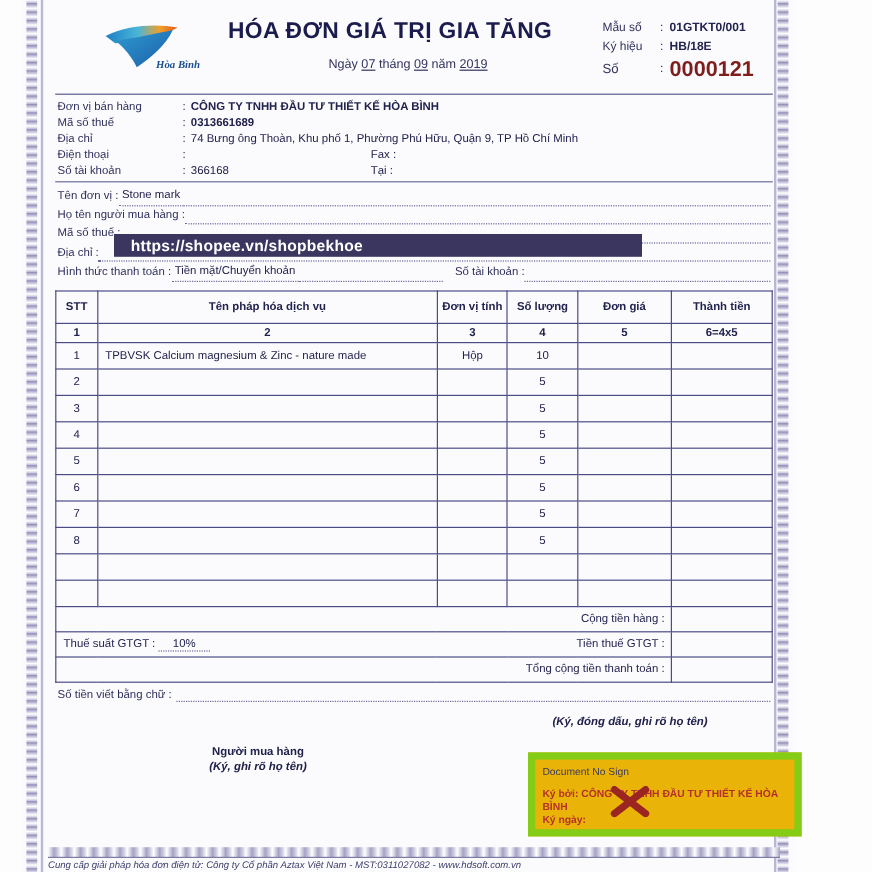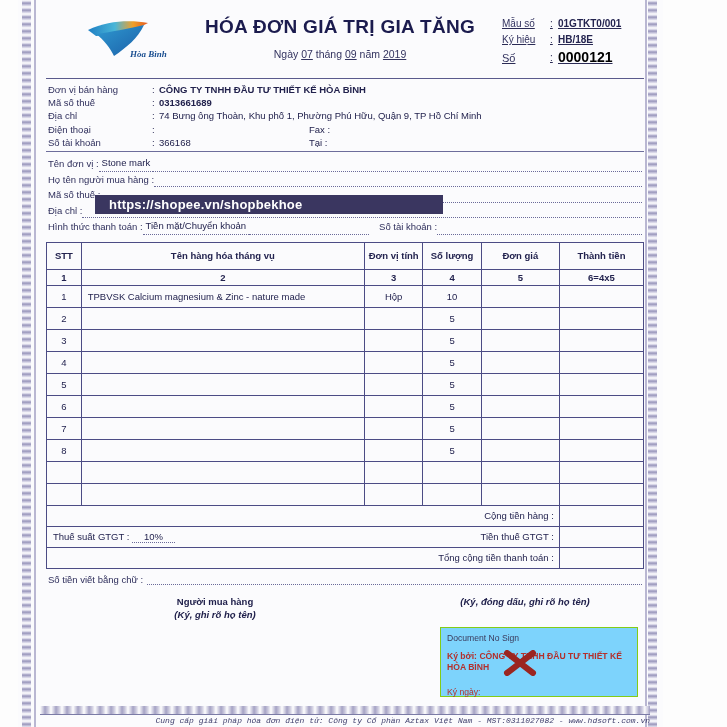--- a/index.html
+++ b/index.html
@@ -31,34 +31,34 @@
   .border-inner-l{left:34px;}
   .border-inner-r{left:645px;}
 
   .content{position:absolute;left:40px;top:0;width:610px;height:727px;}
 
   
   .hdr{position:relative;height:78px;}
   .logo{position:absolute;left:42px;top:16px;width:92px;height:48px;}
   .logo svg{display:block;}
   .inv-title{
-    position:absolute;left:150px;top:16px;width:300px;text-align:center;
+    position:absolute;left:150px;top:16px;width:300px;
     font-size:19px;font-weight:bold;letter-spacing:.3px;color:#1b1b4e;
   }
   .inv-date{
     position:absolute;left:150px;top:48px;width:300px;text-align:center;
     font-size:10.5px;color:#33335f;
   }
   .inv-date u{text-decoration:underline;}
   .meta{position:absolute;left:462px;top:16px;width:160px;font-size:10px;line-height:16px;}
-  .meta .row{display:flex;text-decoration:underline;}
+  .meta .row{display:flex;}
   .meta .lbl{width:48px;color:#33335f;}
   .meta .sep{width:8px;}
   .meta .val{font-weight:bold;color:#23234f;}
-  .meta .num{color:#000000;font-size:14px;font-weight:bold;line-height:15px;}
+  .meta .num{color:#7f1d1d;font-size:18px;font-weight:bold;line-height:15px;}
   .meta .lbl2{width:48px;color:#33335f;font-size:11px;}
 
   .hr-dbl{border-top:1.6px solid #5a5a8c;margin:0 6px;}
   .hr-thin{border-top:1px solid #6d6d9b;margin:0 6px;}
 
   
   .seller{padding:4px 8px 2px 8px;font-size:9.5px;line-height:13.2px;}
   .seller .line{display:flex;}
   .seller .k{width:104px;color:#2f2f5c;}
   .seller .c{width:7px;}
@@ -66,21 +66,21 @@
   .seller .b{font-weight:bold;}
 
   
   .buyer{position:relative;padding:3px 8px 2px 8px;font-size:9.5px;line-height:15.5px;}
   .buyer .line{display:flex;align-items:flex-end;}
   .buyer .k{color:#2f2f5c;white-space:nowrap;}
   .buyer .v{color:#22224d;padding:0 3px;border-bottom:1px dotted #6a6a99;}
   .buyer .dots{flex:1;border-bottom:1px dotted #6a6a99;height:11px;}
   .buyer .dots.sm{flex:0 0 120px;}
   .overlay{
-    position:absolute;left:55px;top:43px;width:348px;height:19px;
+    position:absolute;left:55px;top:43px;width:440px;height:19px;
     background:#3a3660;display:flex;align-items:center;padding-left:14px;
     box-sizing:border-box;
   }
   .overlay span{color:#ffffff;font-size:13px;font-weight:bold;letter-spacing:.2px;}
 
   
   .tbl{margin:5px 6px 0 6px;border:1.4px solid #4c4c85;border-collapse:collapse;width:calc(100% - 12px);}
   .tbl td,.tbl th{border:1px solid #4c4c85;font-size:9.5px;color:#23234f;padding:0;}
   .tbl th{font-weight:bold;height:26px;text-align:center;}
   .c-stt{width:34px;}
@@ -101,43 +101,43 @@
   .vat{padding-left:6px;}
   .vat u{text-decoration:none;border-bottom:1px dotted #6a6a99;padding:0 12px;}
 
   .words{margin:4px 8px 0 8px;font-size:9.5px;display:flex;align-items:flex-end;}
   .words .k{color:#2f2f5c;white-space:nowrap;}
   .words .dots{flex:1;border-bottom:1px dotted #6a6a99;height:11px;margin-left:4px;}
 
   
   .signs{position:relative;margin-top:10px;height:96px;}
   .sgn{position:absolute;text-align:center;font-size:9.5px;line-height:13px;}
-  .sgn .t{font-weight:bold;color:#20204b;}
+  .sgn .t{font-weight:bold;color:#20204b;margin-top:25px;}
   .sgn .s{font-style:italic;font-weight:bold;color:#20204b;}
   .sgn-buyer{left:75px;top:0;width:200px;}
   .sgn-seller{left:370px;top:0;width:230px;}
   .sigbox{
-    position:absolute;left:400px;top:32px;width:198px;height:70px;
-    border:1px solid #84cc16;background:#7dd3fc;box-sizing:border-box;padding:5px 6px;
+    position:absolute;left:400px;top:32px;width:228px;height:70px;
+    border:6px solid #84cc16;background:#eab308;box-sizing:border-box;padding:5px 6px;
   }
   .sigbox .nosign{font-size:8.6px;color:#3a3a5c;}
   .sigbox .red{font-size:8.6px;color:#b3302c;line-height:11px;margin-top:8px;font-weight:bold;}
-  .sigbox .day{font-size:8.6px;color:#b3302c;margin-top:14px;font-weight:normal;}
+  .sigbox .day{font-size:8.6px;color:#b3302c;margin-top:0;font-weight:bold;}
   .xmark{position:absolute;left:62px;top:22px;width:34px;height:26px;}
 
   
   .wave{
     position:absolute;left:40px;top:706px;width:610px;height:9px;
     background:repeating-linear-gradient(to right,#ffffff 0px,#c6c4da 3px,#9b98be 5px,#c6c4da 8px,#ffffff 11px);
     opacity:.9;
   }
   .footline{position:absolute;left:40px;top:714px;width:610px;border-top:1px solid #7b7ba6;}
   .foot{
-    position:absolute;left:40px;top:716px;width:610px;text-align:right;
-    font-size:8px;font-style:italic;color:#3d3d6b;font-family:Liberation Mono, monospace;
+    position:absolute;left:40px;top:716px;width:610px;text-align:left;
+    font-size:8px;font-style:italic;color:#3d3d6b;
   }
 </style>
 </head>
 <body>
 
 <div class="page">
   <div class="sheet"></div>
   <div class="border-left"></div>
   <div class="border-right"></div>
   <div class="border-inner-l"></div>
@@ -255,21 +255,21 @@
 
       <div class="overlay">
         <span>https://shopee.vn/shopbekhoe</span>
       </div>
     </div>
 
     <table class="tbl">
       <thead>
         <tr>
           <th class="c-stt">STT</th>
-          <th class="c-name">Tên hàng hóa tháng vụ</th>
+          <th class="c-name">Tên pháp hóa dịch vụ</th>
           <th class="c-unit">Đơn vị tính</th>
           <th class="c-qty">Số lượng</th>
           <th class="c-price">Đơn giá</th>
           <th class="c-total">Thành tiền</th>
         </tr>
         <tr class="numrow">
           <td>1</td>
           <td>2</td>
           <td>3</td>
           <td>4</td>

